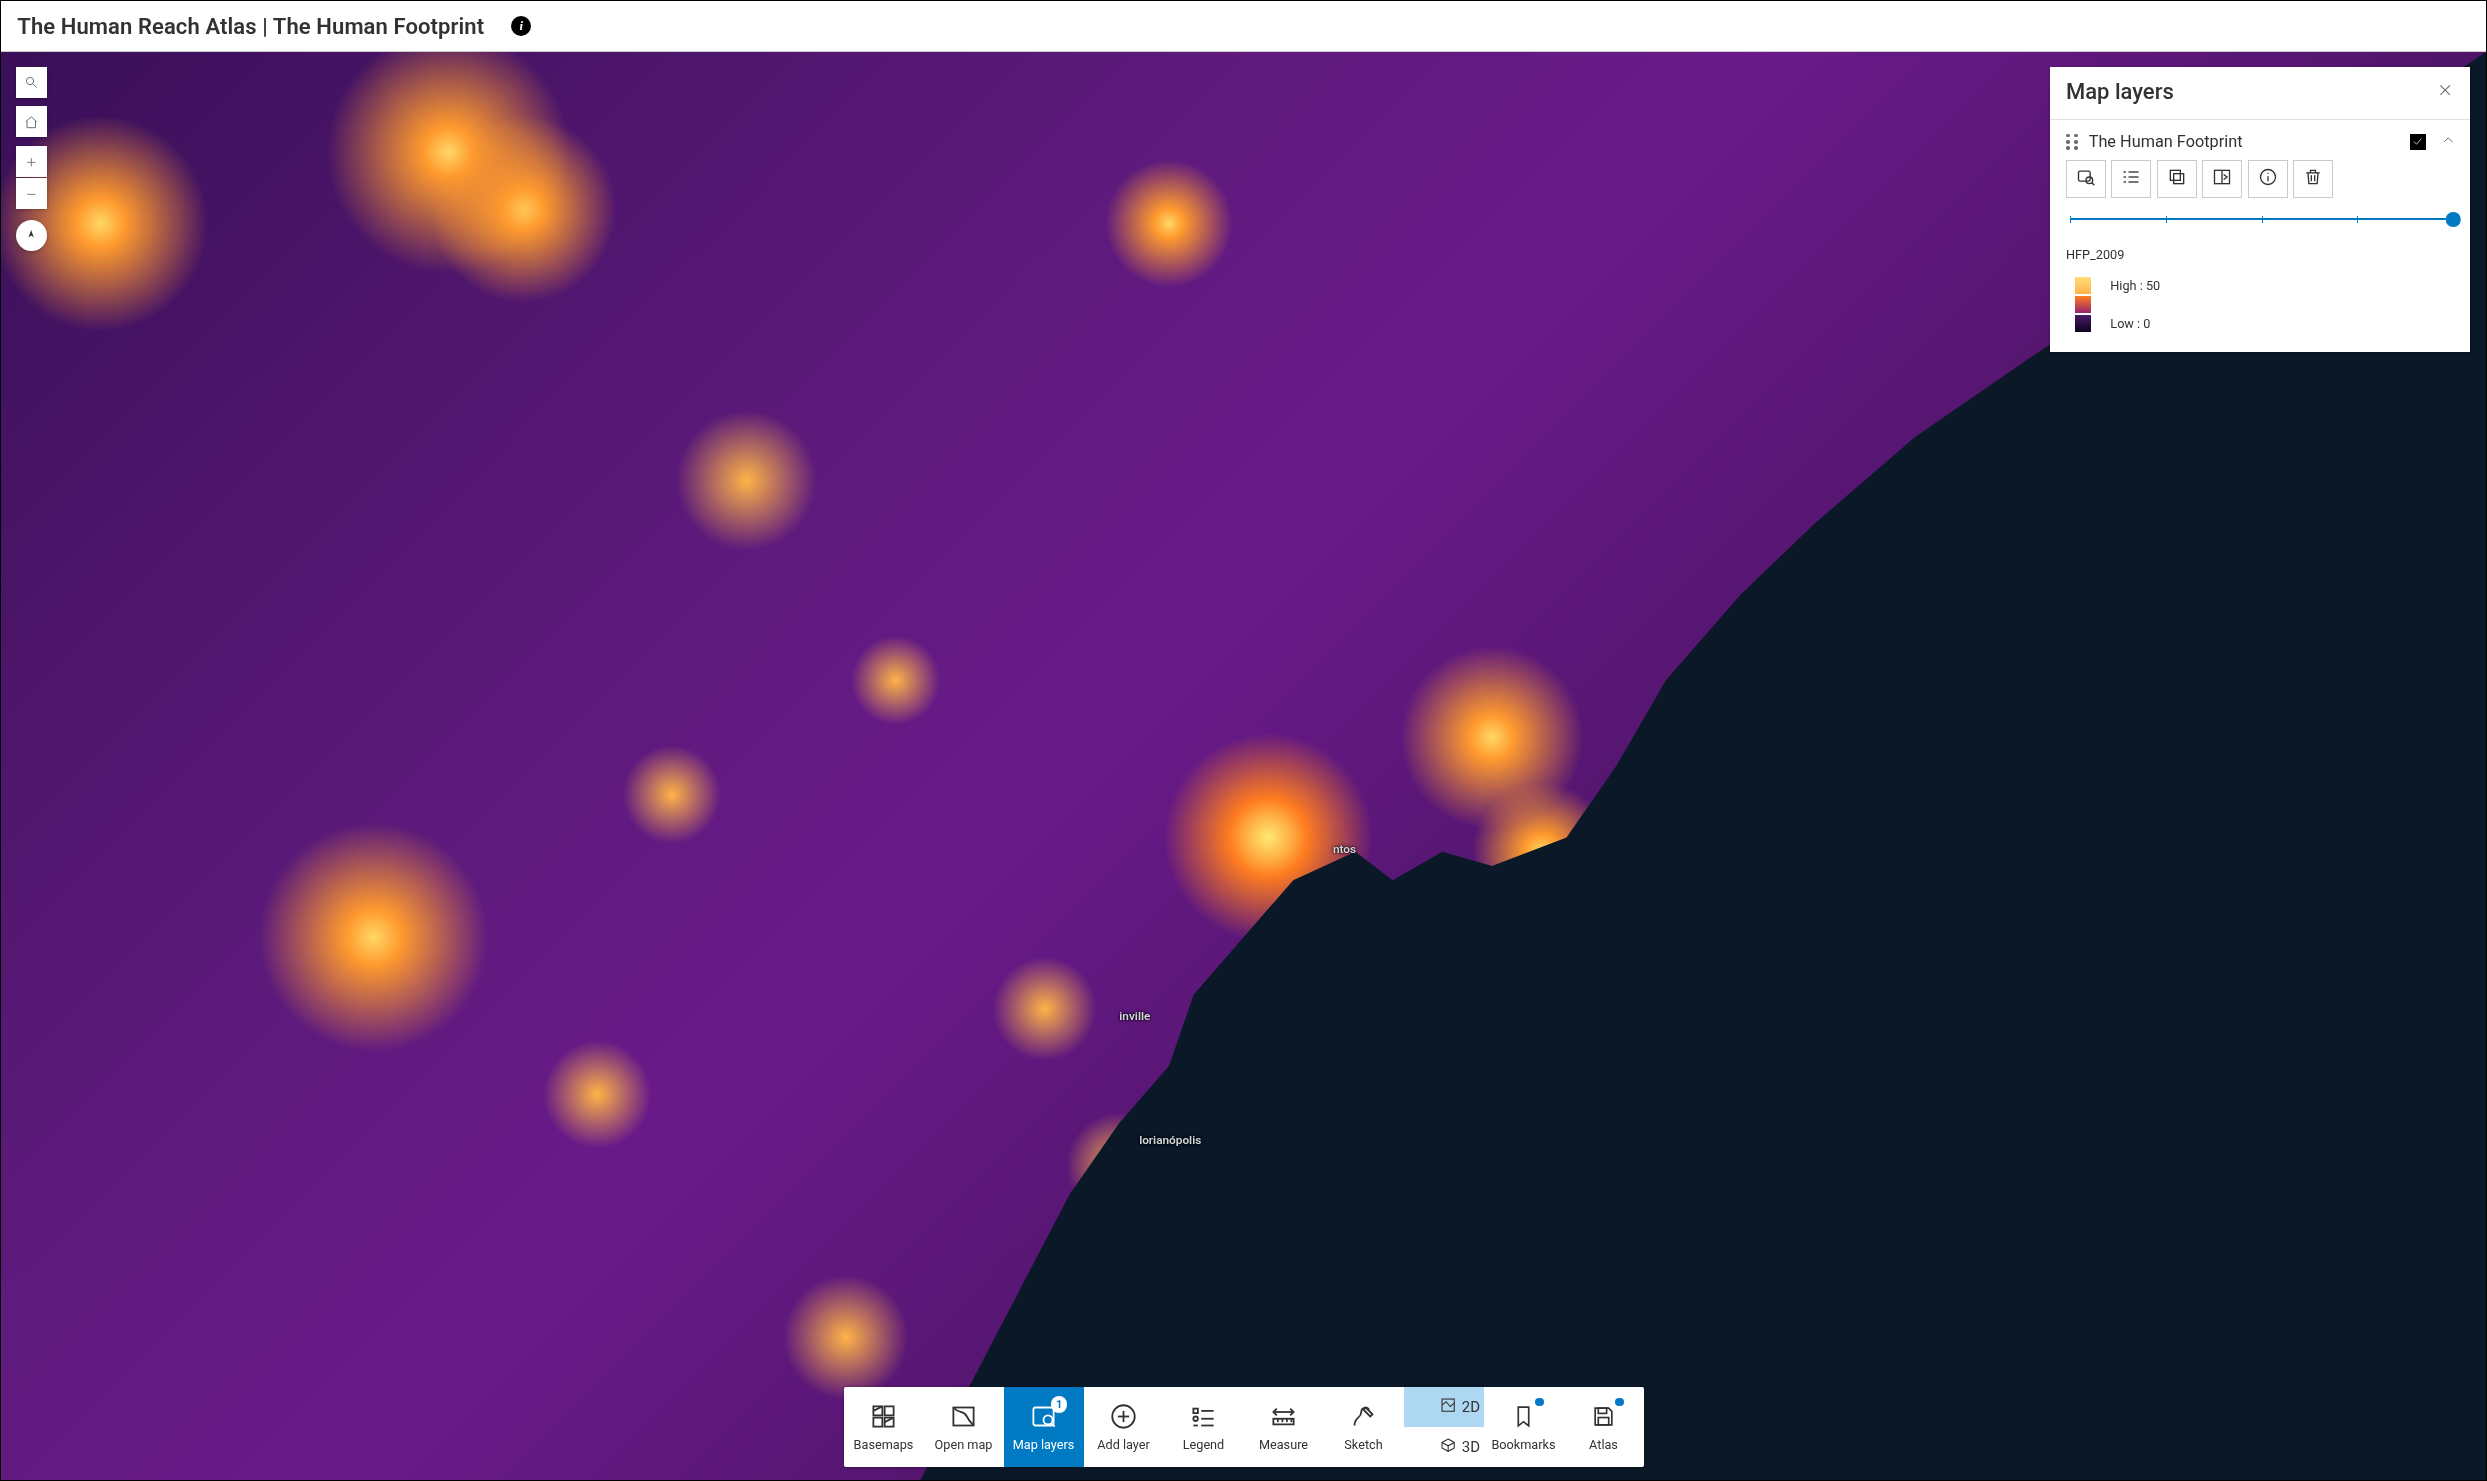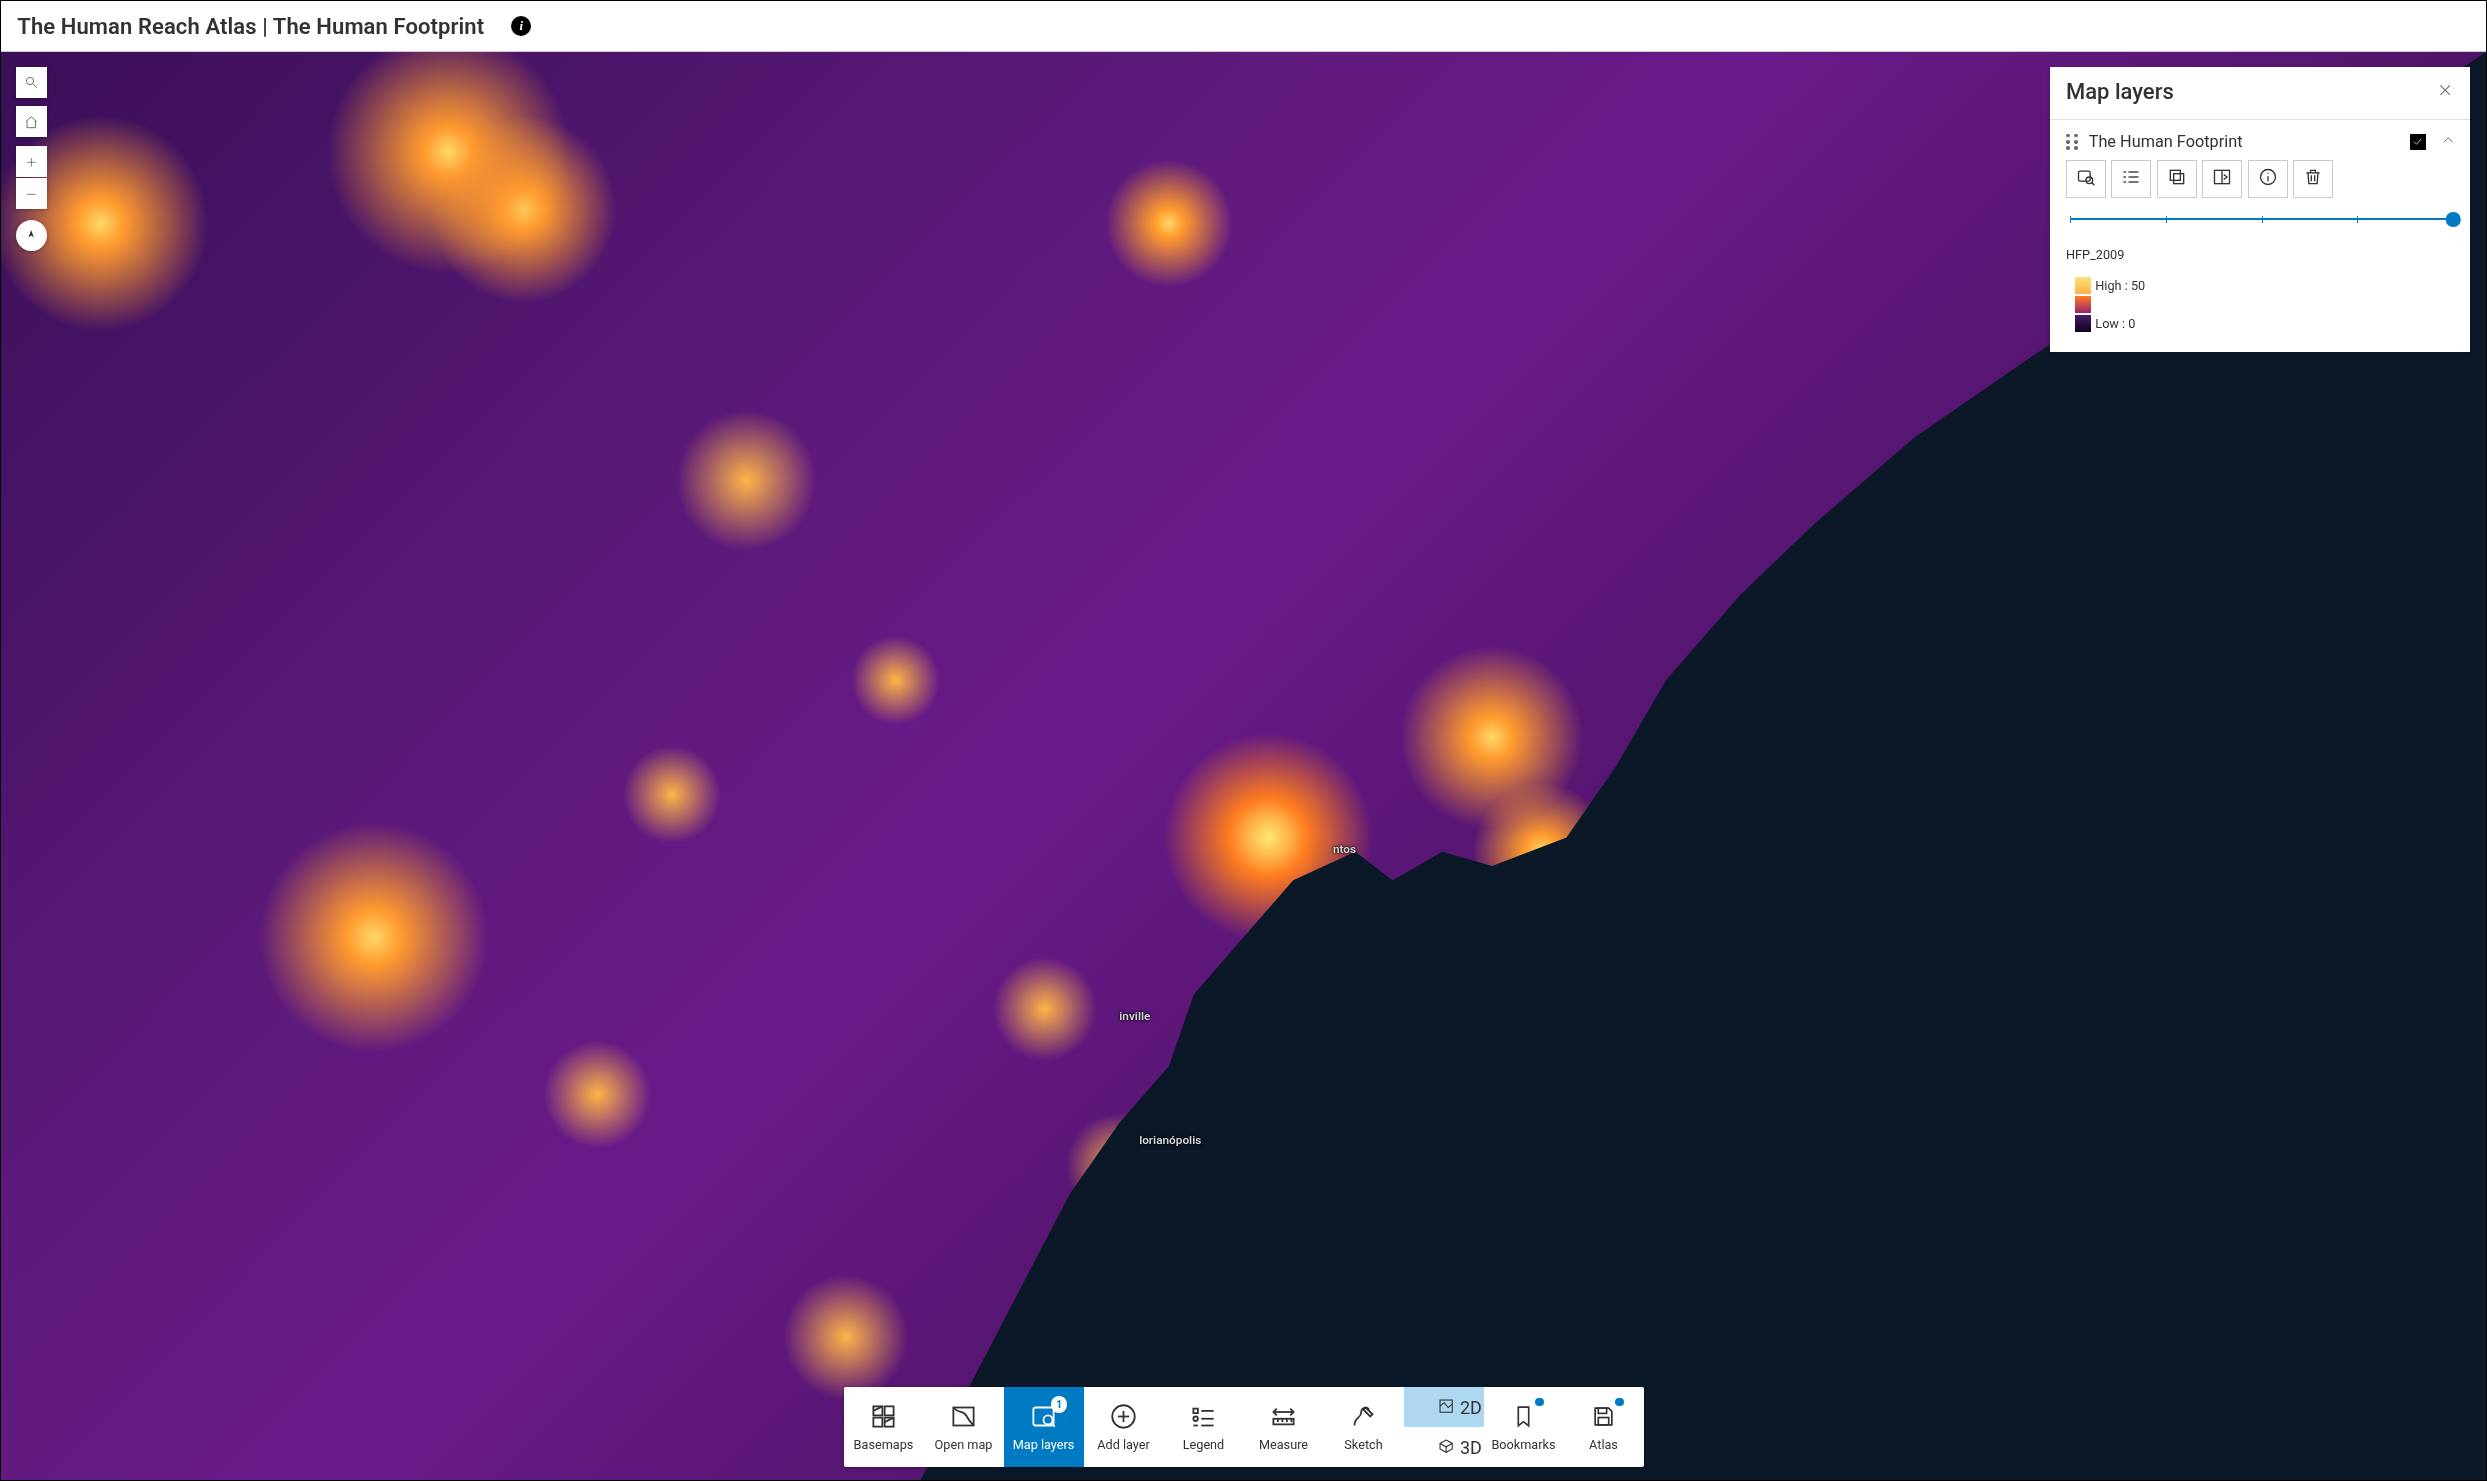--- a/index.html
+++ b/index.html
@@ -200,21 +200,21 @@
   }
 
   .legend-block {
     padding: 3.6px 16.3px 18px 16.3px;
   }
   .legend-title {
     font-size: 12.7px; color: var(--text-main);
     margin-bottom: 15px;
   }
   .legend-item {
-    display: flex; align-items: center; gap: 4px;
+    display: flex; align-items: center; gap: 19px;
     margin: 2.7px 0 2.7px 9px;
     font-size: 12.7px;
   }
   .swatch { width: 16.3px; height: 16.3px; }
   .swatch.high { background: linear-gradient(#ffde7a, #ffb347); }
   .swatch.mid  { background: linear-gradient(#ff7c1f, #96256e); }
   .swatch.low  { background: linear-gradient(#4a1a68, #0d0420); }
 
   
   .dock {
@@ -255,21 +255,21 @@
     background: var(--accent-blue);
   }
 
   
   .dock-split {
     width: 80px;
     display: flex; flex-direction: column;
   }
   .dock-split .half {
     flex:1; display:flex; align-items:center; justify-content:center; gap:5.4px;
-    cursor:pointer; font-size:18px;padding-left:33px;
+    cursor:pointer; font-size:15px;padding-left:33px;
   }
   .dock-split .half.active {
     background: var(--accent-blue-light);
   }
 
   svg { stroke: currentColor; fill: none; stroke-width: 1.6; }
 </style>
 </head>
 <body>
 

